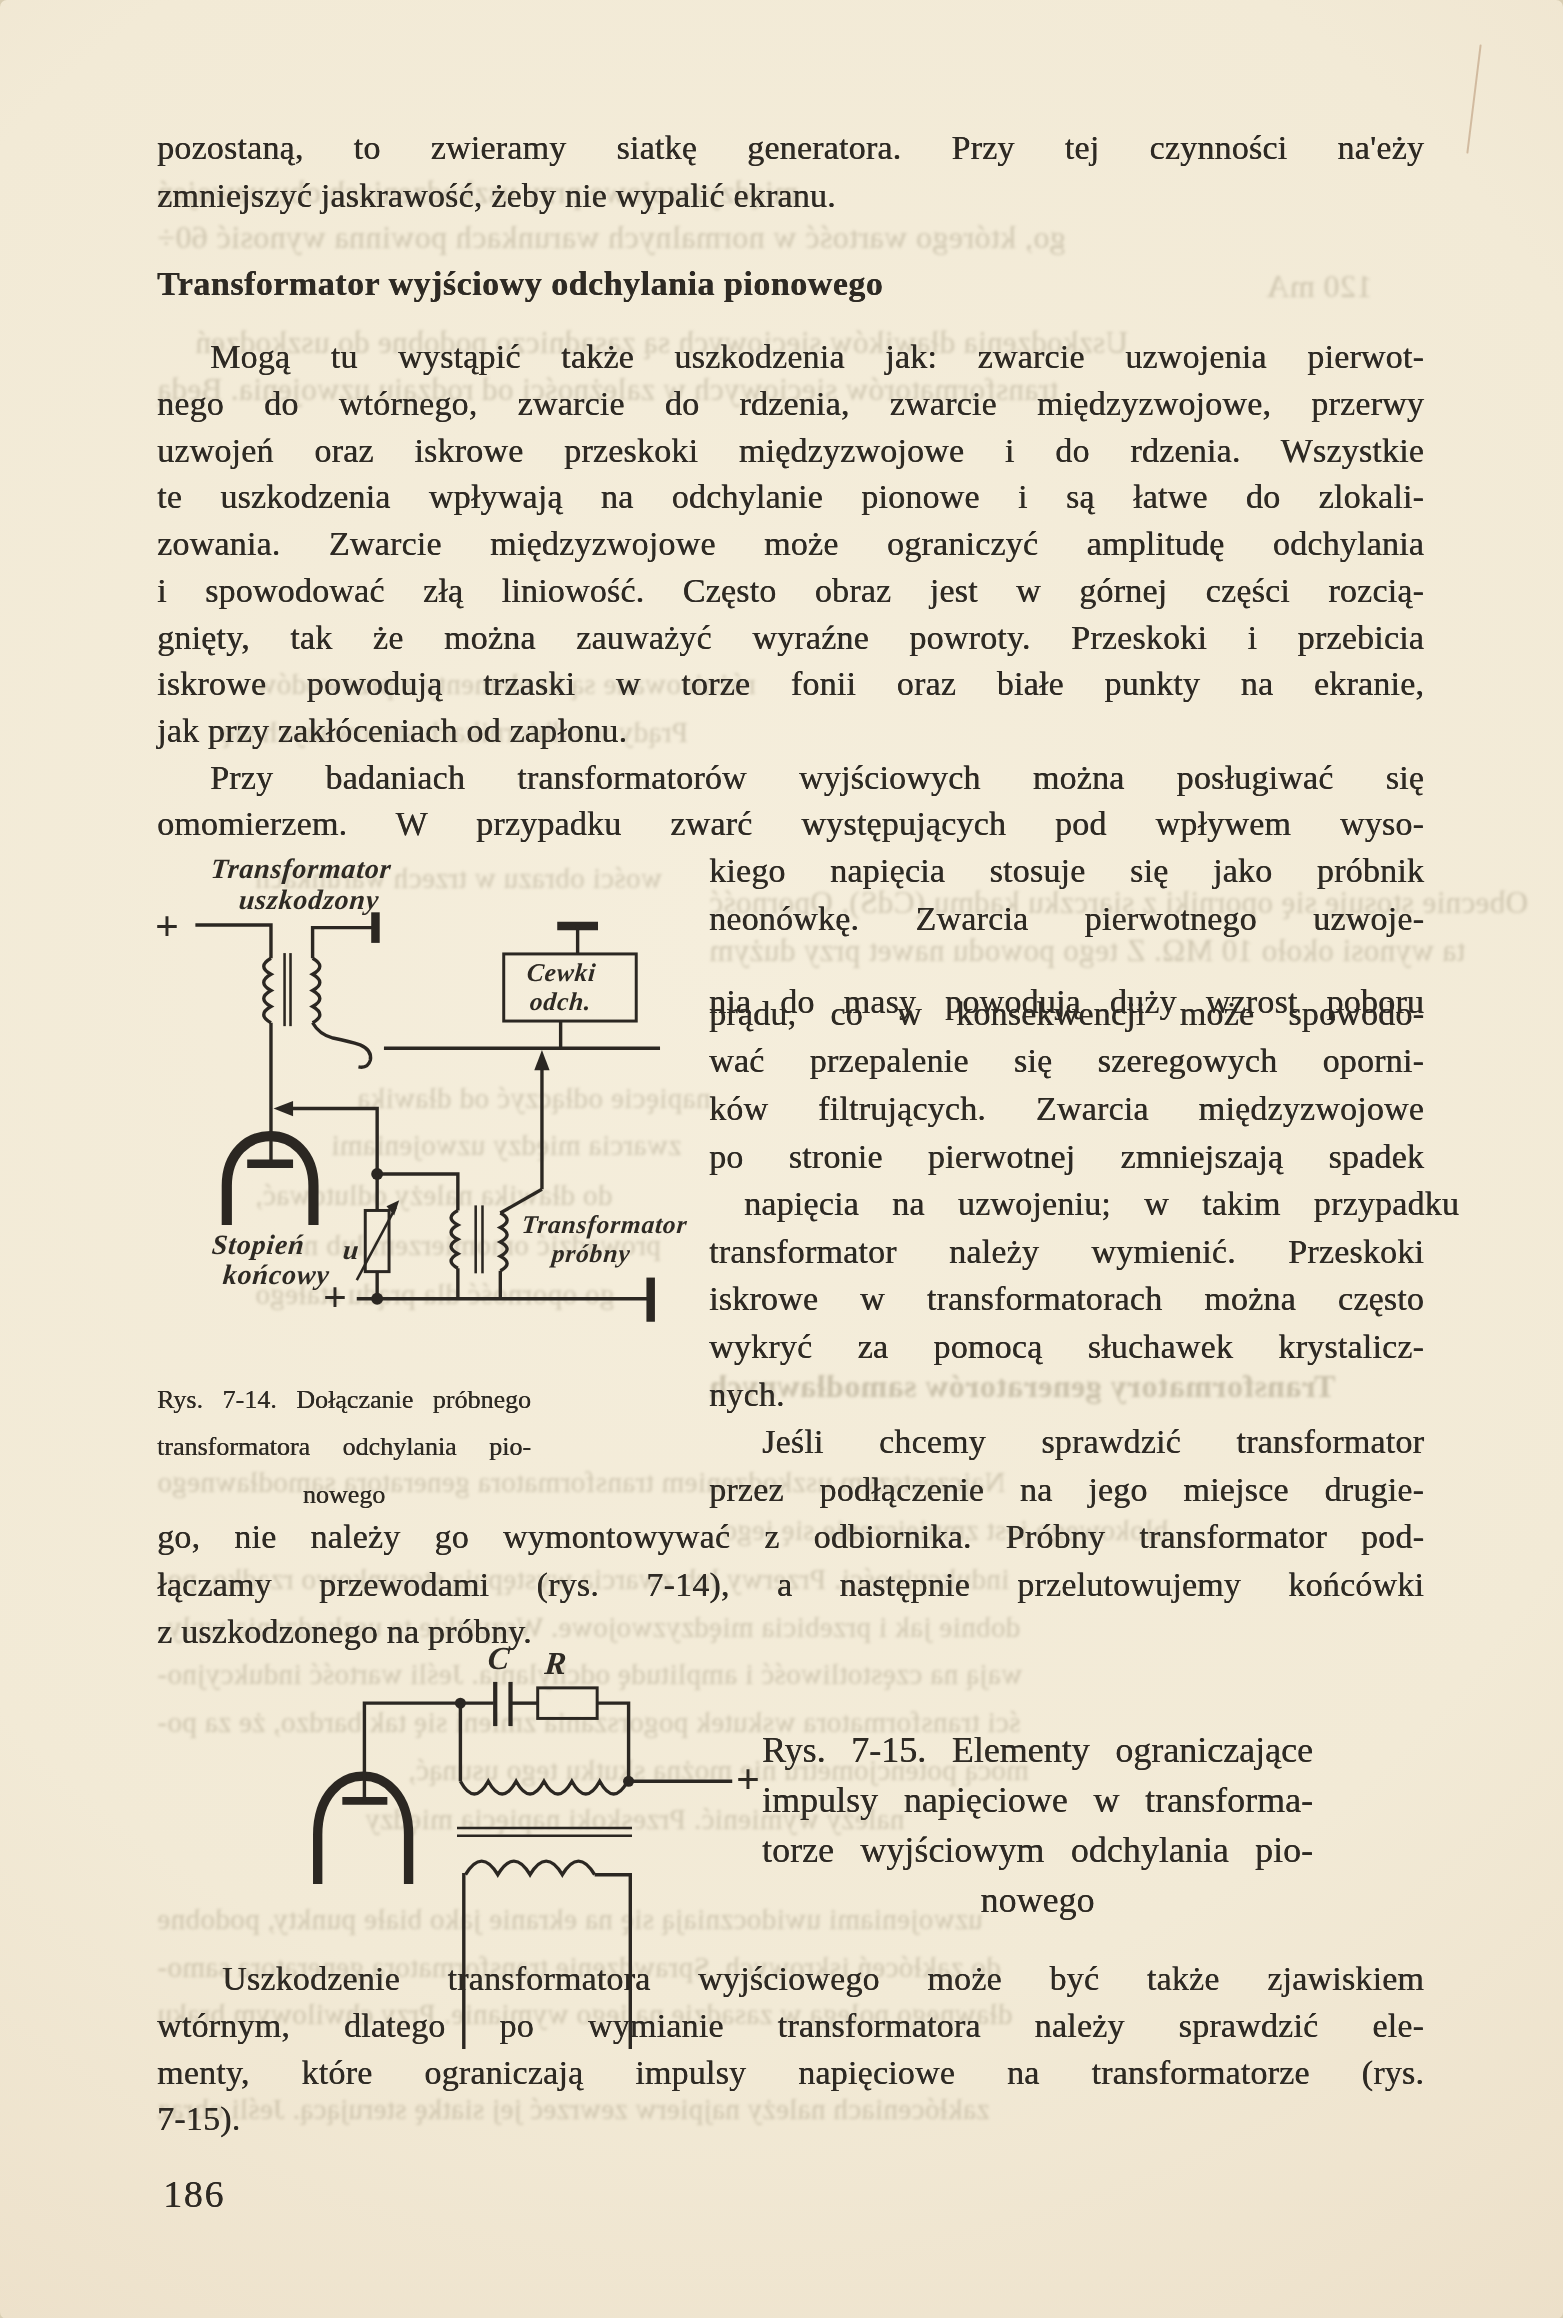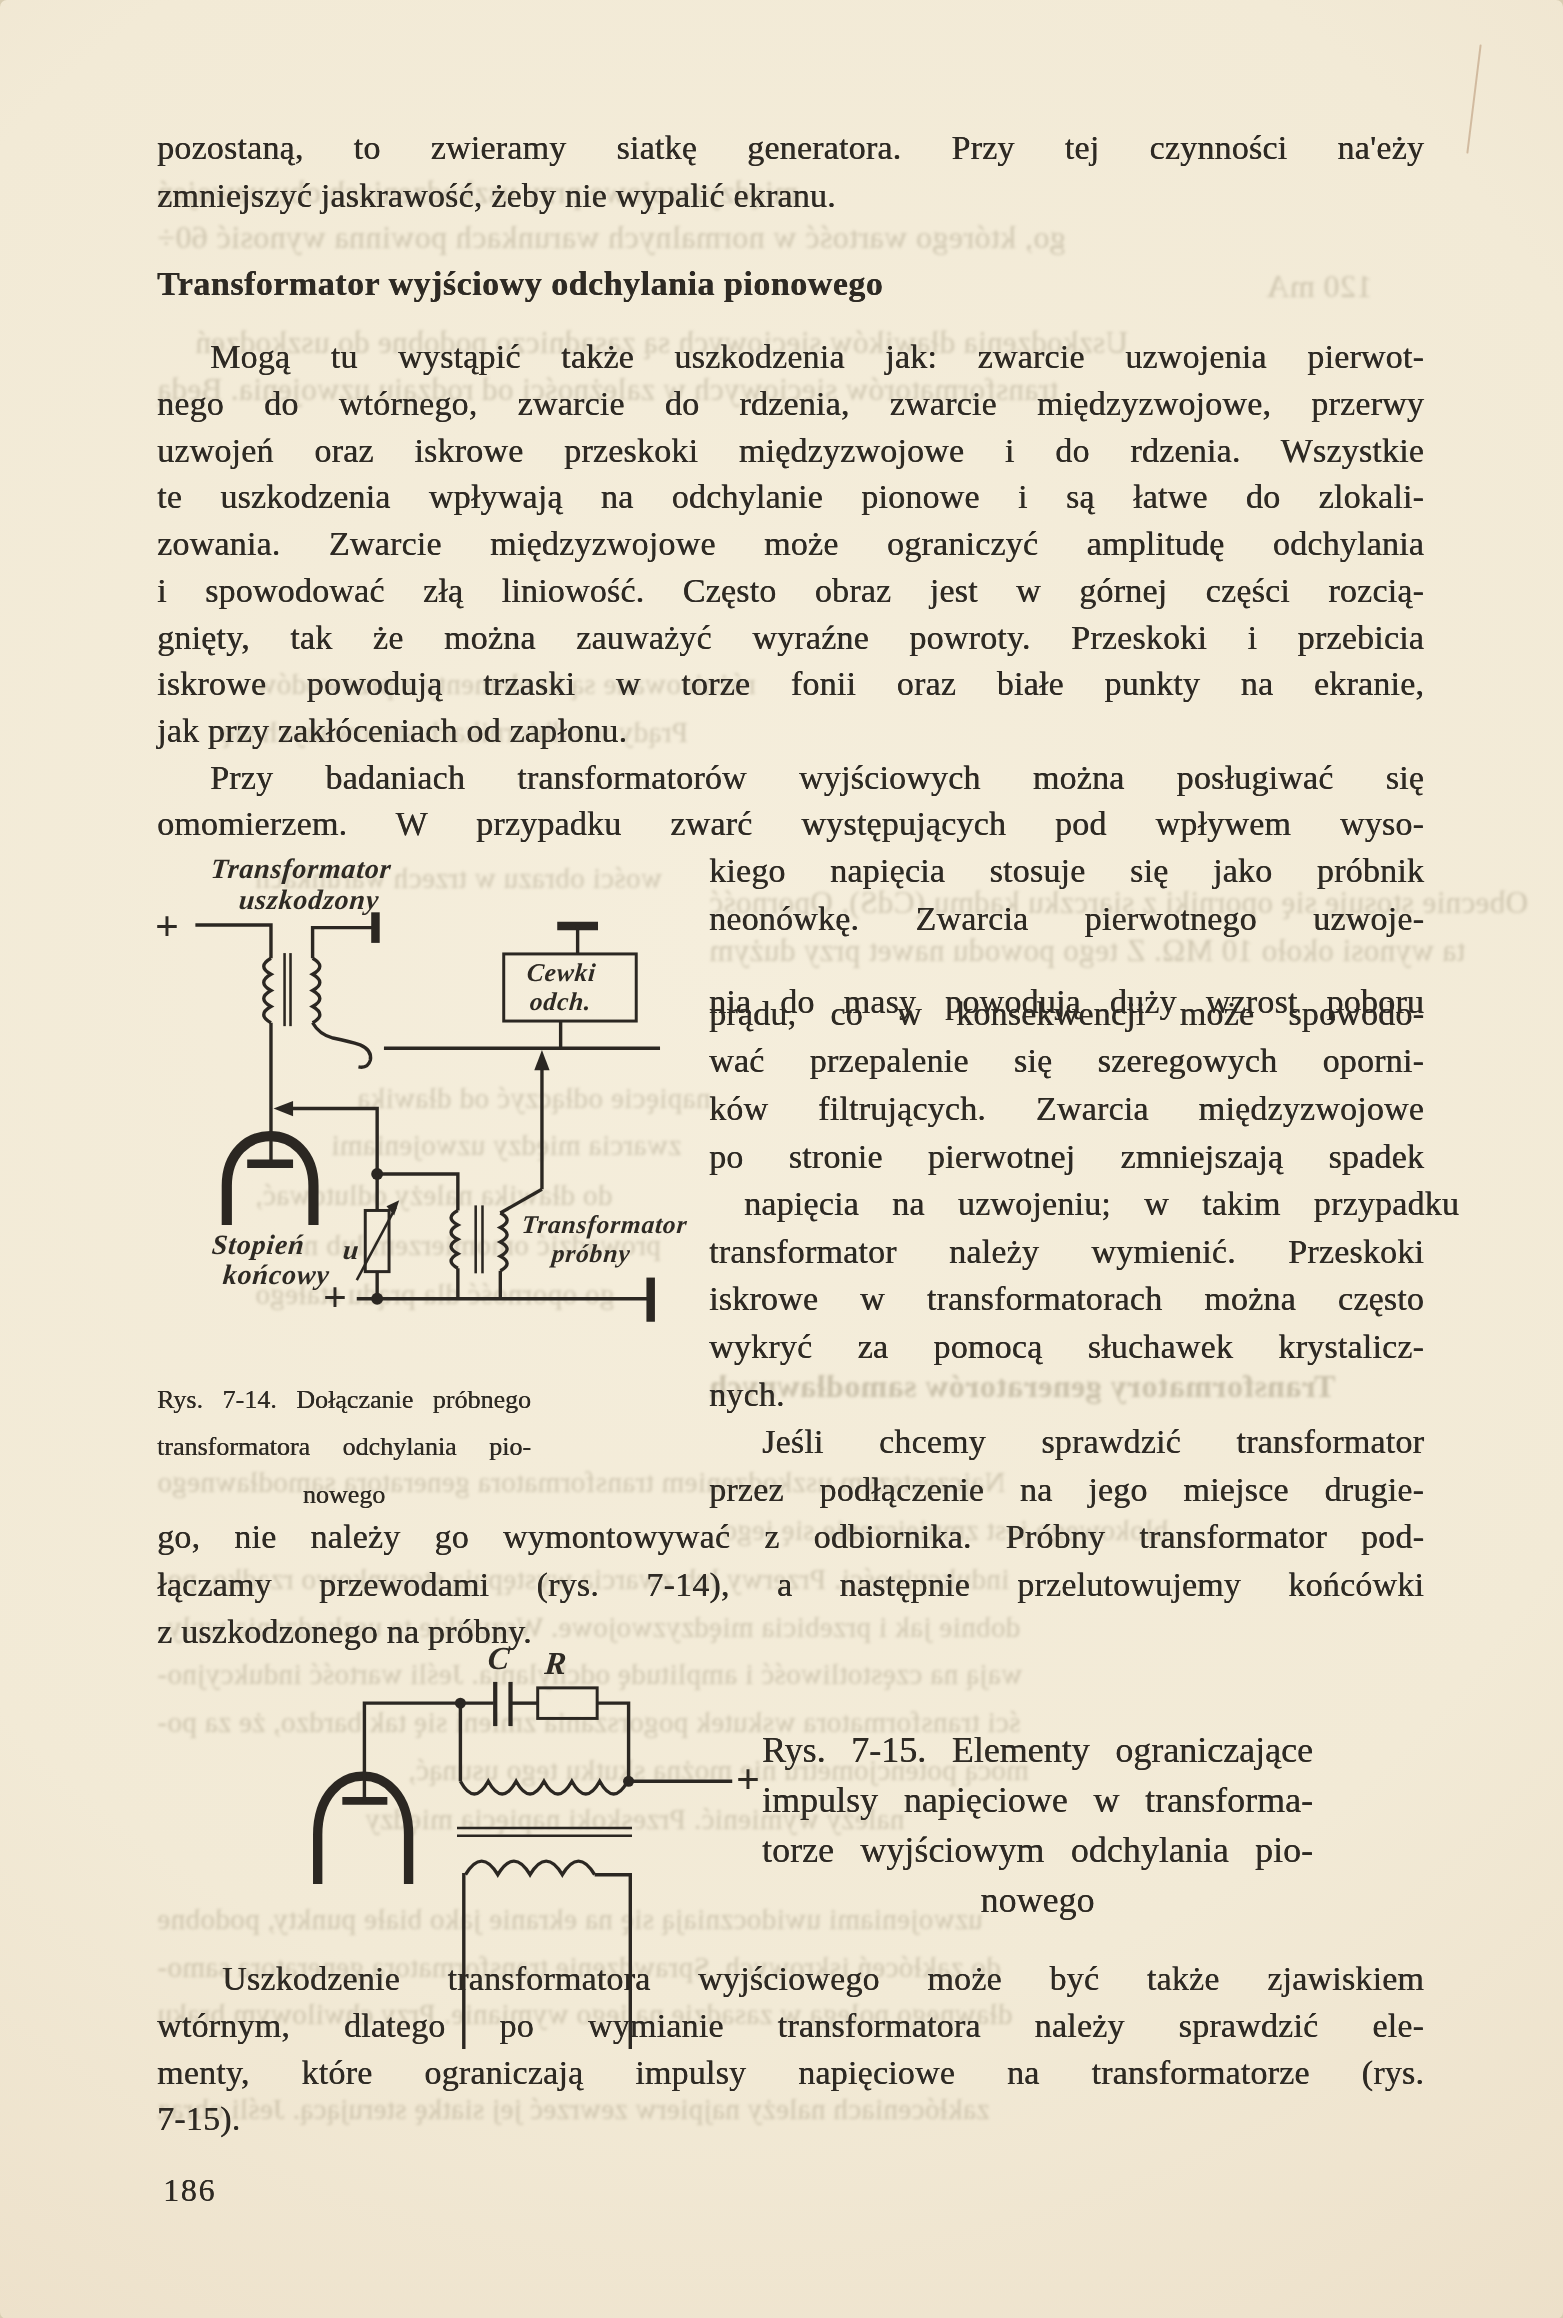--- a/index.html
+++ b/index.html
@@ -18,21 +18,21 @@
   .ctr{text-align:center;text-align-last:center;white-space:normal !important;}
   .i1{text-indent:53px;}
   .i2{text-indent:65px;}
   .h{font-size:34px;font-weight:bold;letter-spacing:0.5px;text-shadow:0.3px 0 0 currentColor;}
   .c{font-size:26px;text-shadow:0.3px 0 0 currentColor;}
   .c15{font-size:36px;text-shadow:0.3px 0 0 currentColor;}
   .lbl{font-size:28px;font-style:italic;font-weight:600;transform:skewX(-5deg);letter-spacing:0.8px;}
   .lbl.s{font-size:25.5px;}
   .lbl.big{font-size:32px;}
   .plus{font-size:42px;font-weight:600;}
-  .pgnum{font-size:32px;letter-spacing:1.7px;text-shadow:0.4px 0 0 currentColor;}
+  .pgnum{font-size:38px;letter-spacing:1.7px;text-shadow:0.4px 0 0 currentColor;}
   
   #bleed-layer div{position:absolute;transform:scaleX(-1);filter:blur(1.5px);
     color:#877c60;opacity:.33;white-space:nowrap;letter-spacing:0.4px;}
   #bleed-layer .bold{font-weight:bold;opacity:.38;}
   .crease{position:absolute;left:1473px;top:44px;width:1.7px;height:110px;
     background:rgba(150,100,60,.35);transform:rotate(7deg);border-radius:1.7px;}
   svg{position:absolute;inset:0;pointer-events:none;}
 </style>
 </head>
 <body>

